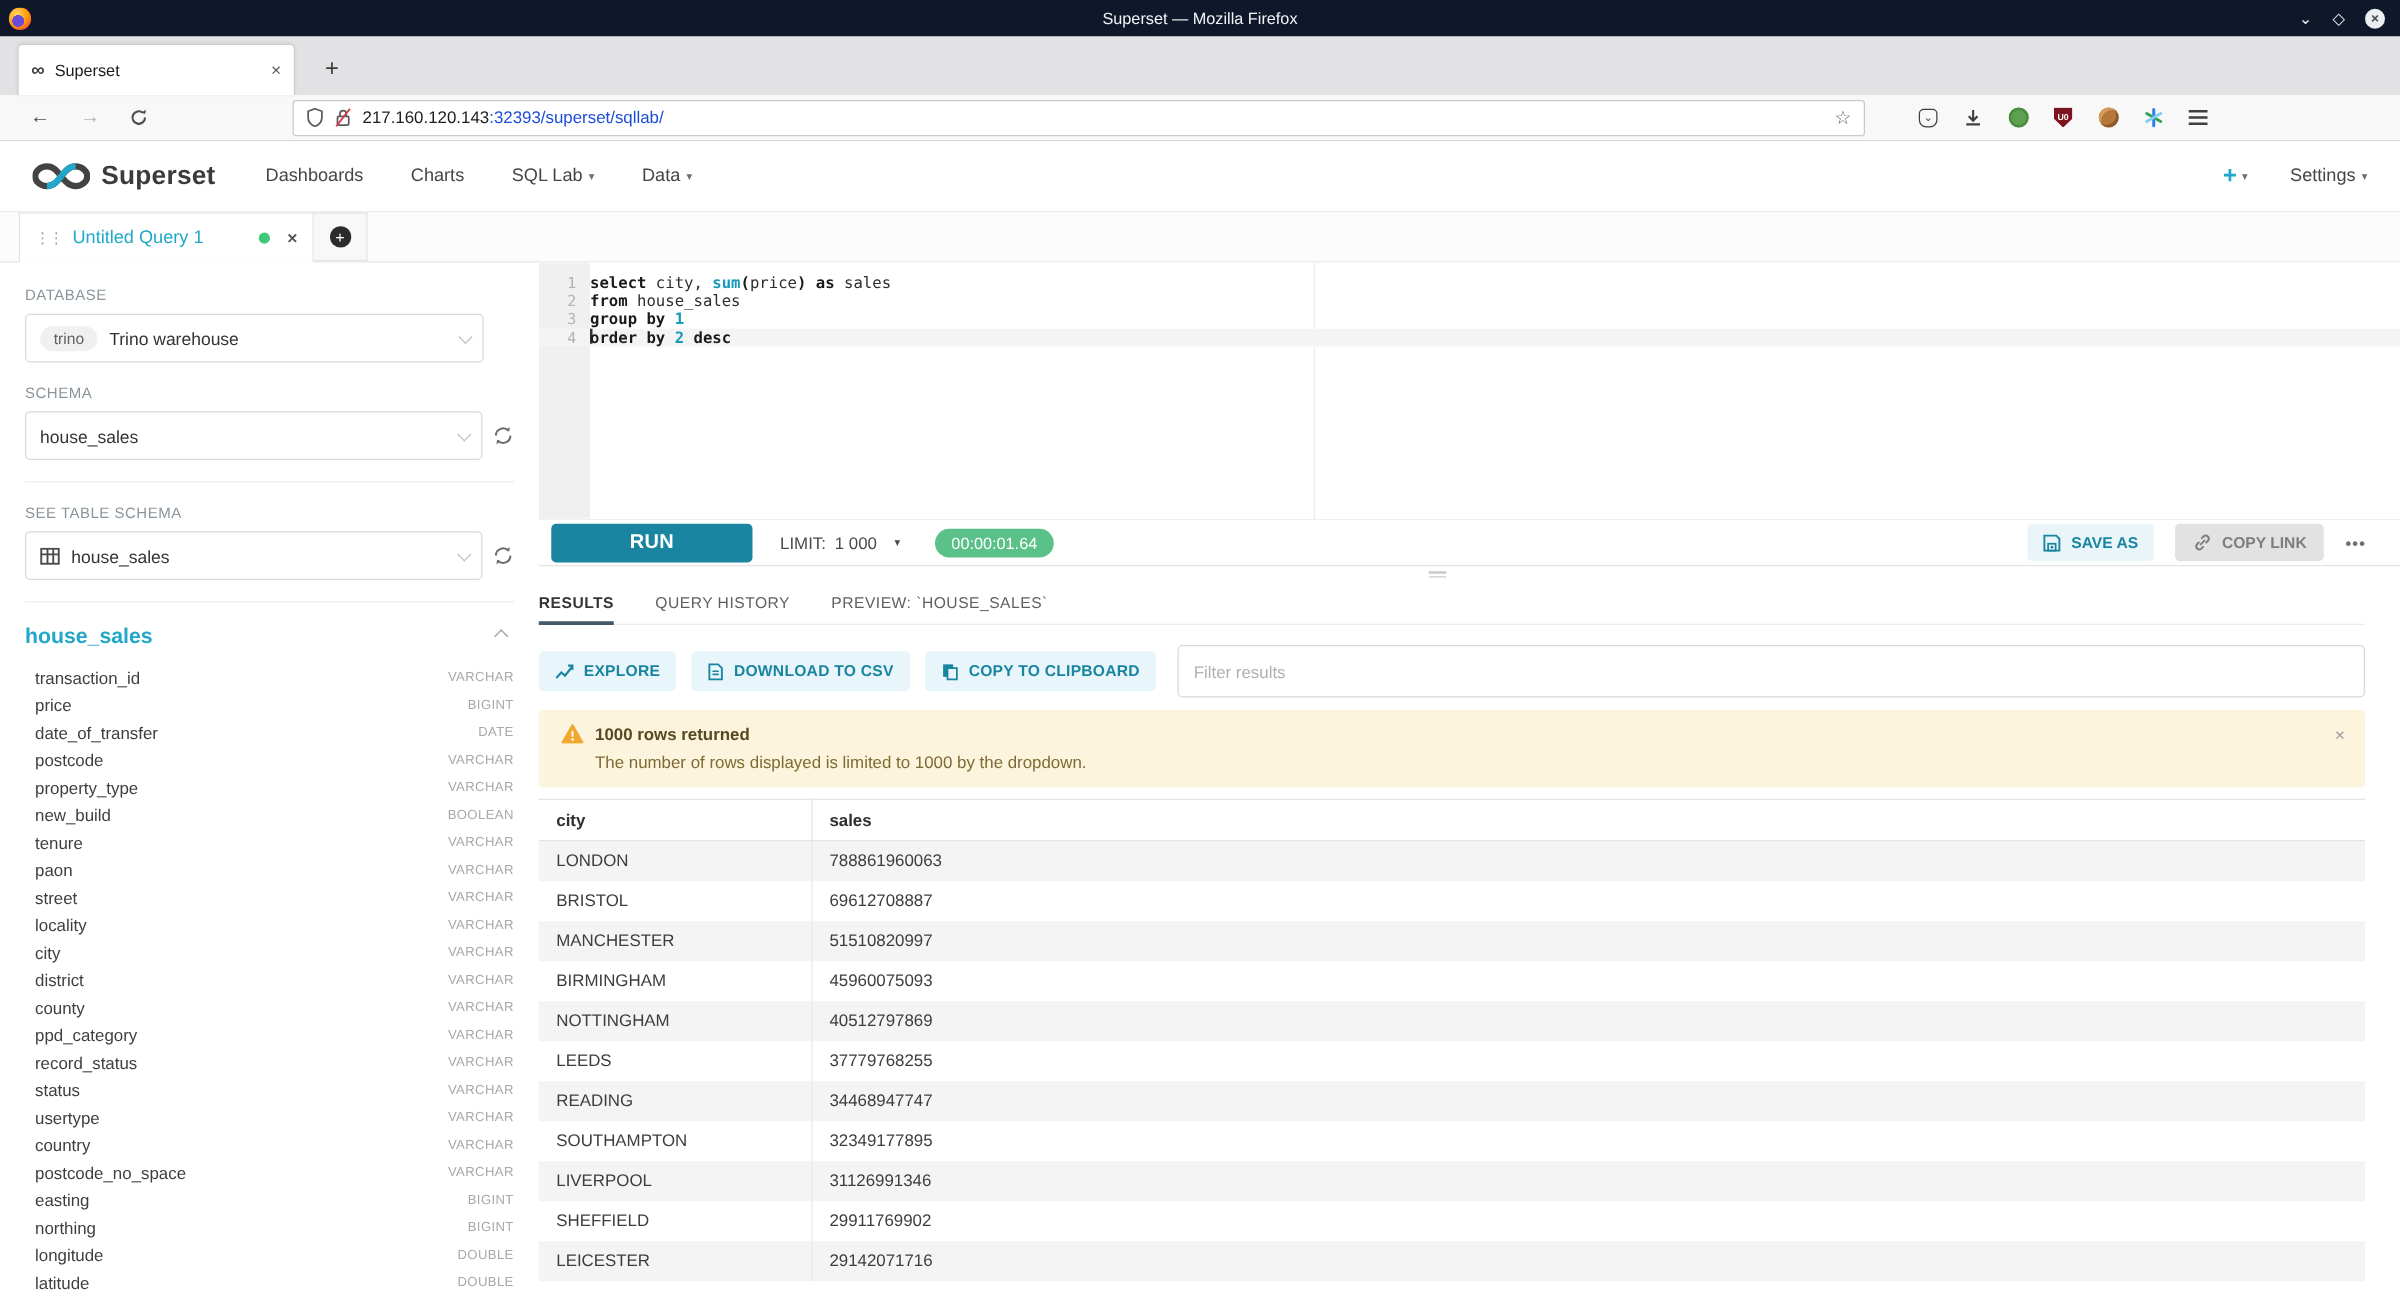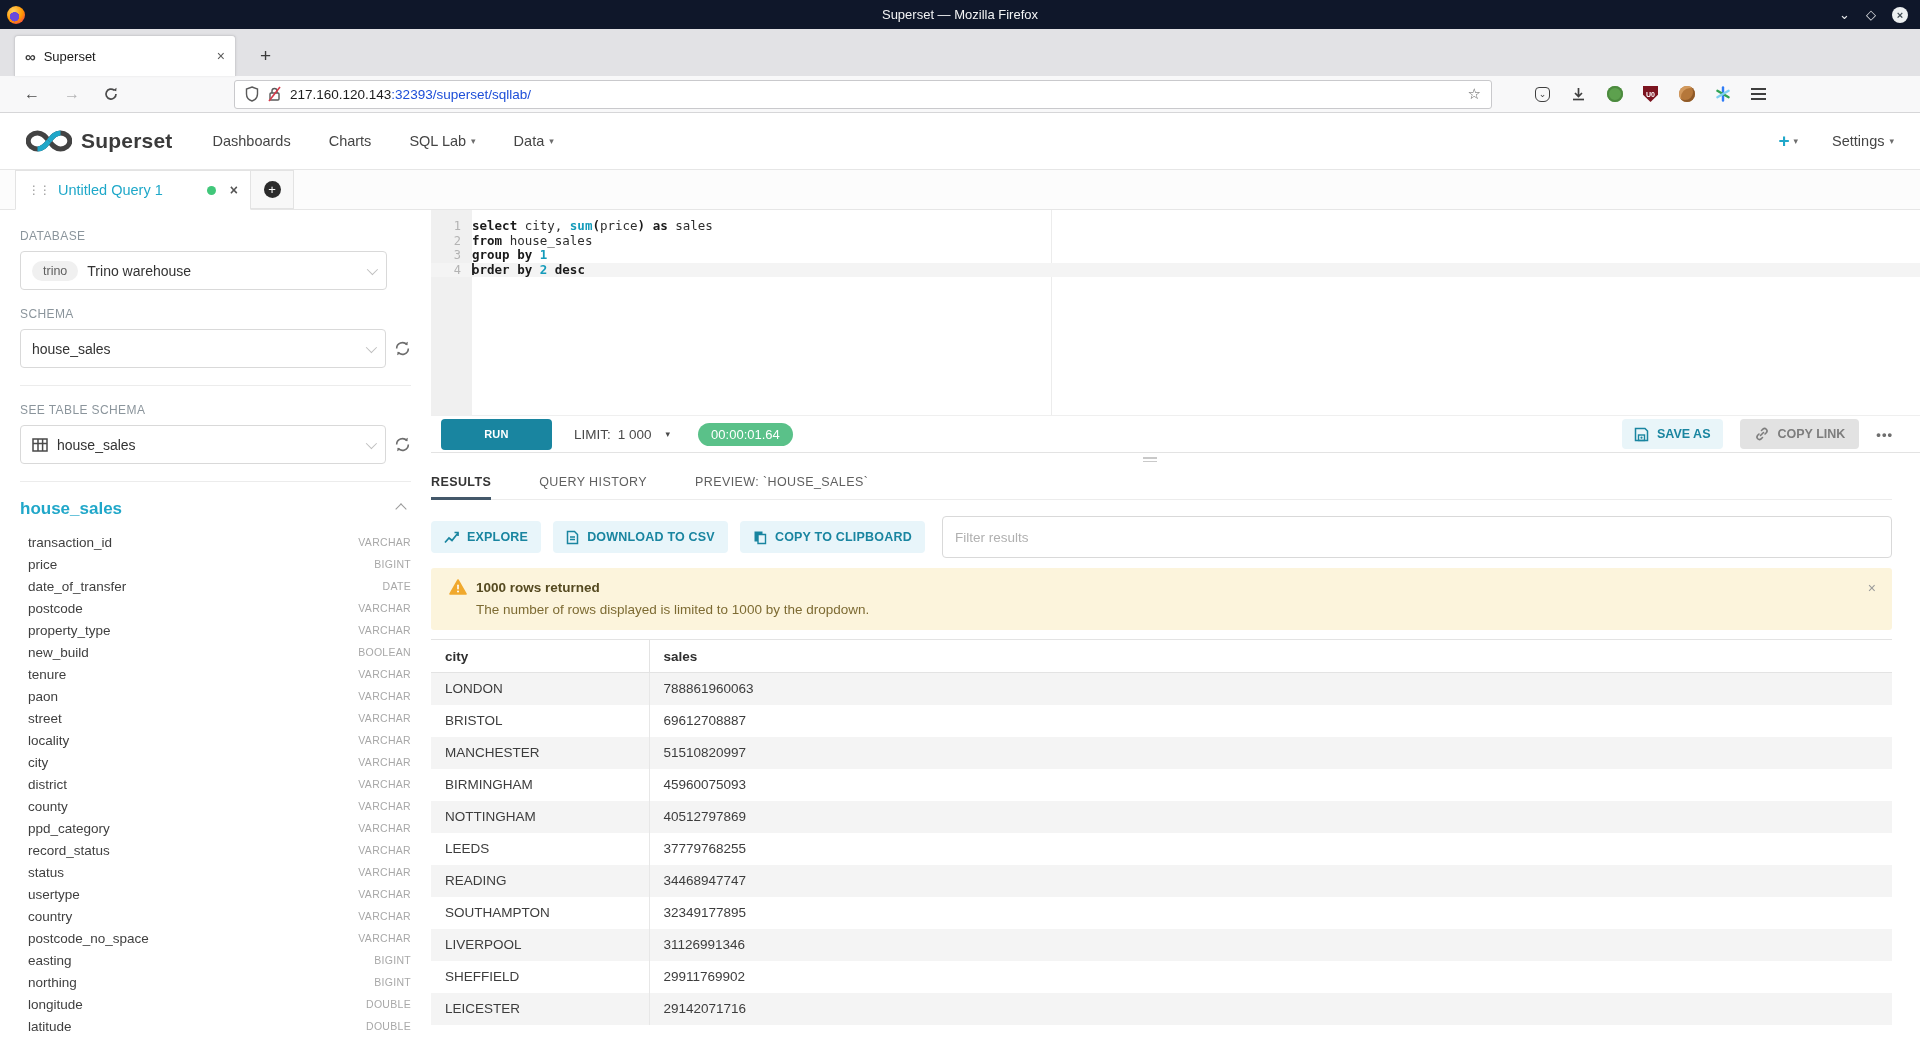--- a/index.html
+++ b/index.html
@@ -106,39 +106,39 @@
   .code-line.active { background:#f4f4f4; }
   .gutter-cell { width:41px; flex:none; text-align:right; padding-right:11px; color:#b3b3b3; font-size:12px; }
   .code-text { padding-left:0; white-space:pre; color:#2d2d2d; }
   .tok-kw { font-weight:bold; color:#1a1a1a; }
   .tok-fn { font-weight:bold; color:#149bba; }
   .tok-num { font-weight:bold; color:#149bba; }
   .tok-pl { color:#2d2d2d; }
   .cursor { display:inline-block; width:1.5px; height:12px; background:#333; margin-right:-1.5px; vertical-align:-1px; }
 
   .edbar { height:38px; border-top:1px solid #efefef; border-bottom:1px solid #e3e3e3; display:flex; align-items:center; padding:0 27px 0 10px; }
-  .run-btn { width:111px; height:31px; background:#1985a0; border-radius:4px; color:#fff; font-size:11px; font-weight:bold;
+  .run-btn { width:161px; height:31px; background:#1985a0; border-radius:4px; color:#fff; font-size:16px; font-weight:bold;
     display:flex; align-items:center; justify-content:center; letter-spacing:.3px; }
   .limit-wrap { display:flex; align-items:center; margin-left:22px; gap:7px; }
   .limit-label { font-size:13.5px; color:#4a4a4a; }
   .limit-value { font-size:13.5px; color:#4a4a4a; }
   .limit-caret { font-size:9px; color:#4a4a4a; margin-left:7px; }
   .timer-pill { margin-left:28px; background:#5ac189; color:#fff; font-size:13px; border-radius:13px; padding:4px 13px; }
   .edbar-right { margin-left:auto; display:flex; align-items:center; gap:17px; }
   .saveas-btn { height:30px; background:#e9f5f9; border-radius:4px; color:#1985a0; font-size:12.5px; font-weight:bold;
     display:flex; align-items:center; gap:8px; padding:0 12px; }
   .copylink-btn { height:30px; background:#e2e2e2; border-radius:4px; color:#7d7d7d; font-size:12.5px; font-weight:bold;
     display:flex; align-items:center; gap:8px; padding:0 14px; }
   .more-btn { color:#6f6f6f; font-size:13px; font-weight:bold; letter-spacing:1px; }
 
   
   .south { flex:1; padding:0 28px 0 0; position:relative; min-height:0; }
   .gripper { position:absolute; left:712px; top:4px; display:flex; flex-direction:column; gap:2px; }
   .gripper i { width:14px; height:1.6px; background:#c9c9c9; }
-  .rtabs { display:flex; align-items:flex-start; gap:48px; padding-top:22px; border-bottom:1px solid #ececec; }
+  .rtabs { display:flex; align-items:flex-start; gap:33px; padding-top:22px; border-bottom:1px solid #ececec; }
   .rtab { font-size:12.5px; letter-spacing:.4px; color:#5f5f5f; padding-bottom:10px; position:relative; }
   .rtab.active { color:#353535; font-weight:bold; }
   .rtab.active::after { content:''; position:absolute; left:0; right:0; bottom:-1px; height:3px; background:#44586a; }
   .actions { display:flex; align-items:center; margin-top:16px; gap:12px; }
   .act-btn { height:32px; background:#e8f5fa; border-radius:4px; color:#1985a0; font-size:12.5px; font-weight:bold;
     display:flex; align-items:center; gap:8px; padding:0 13px; letter-spacing:.2px; }
   .filter-input { flex:1; margin-left:5px; height:42px; border:1px solid #d9d9d9; border-radius:4px; padding:0 12px;
     font-size:13.5px; color:#333; font-family:"Liberation Sans","DejaVu Sans",sans-serif; outline:none; }
   .filter-input::placeholder { color:#b0b0b0; }
   .alert { margin-top:10px; background:#fcf4dc; border-radius:3px; padding:11px 18px 13px 18px; position:relative; }

